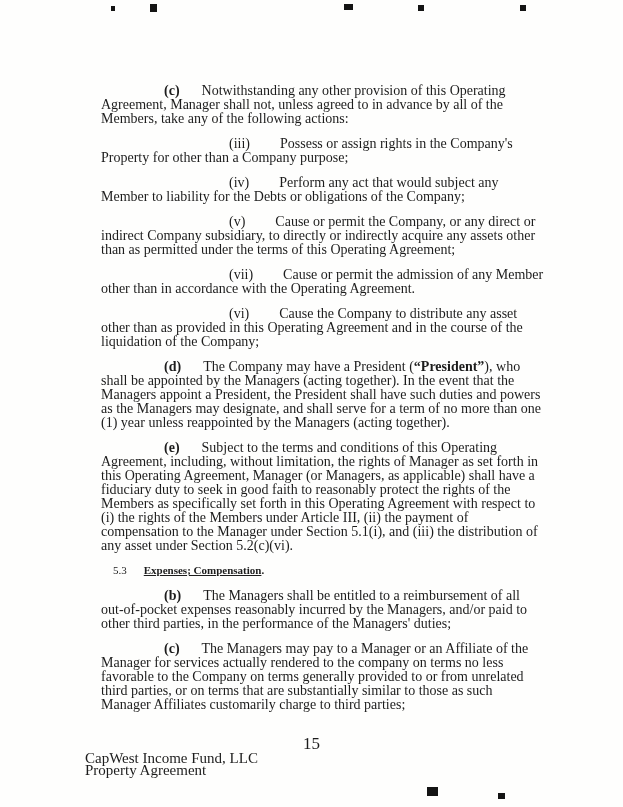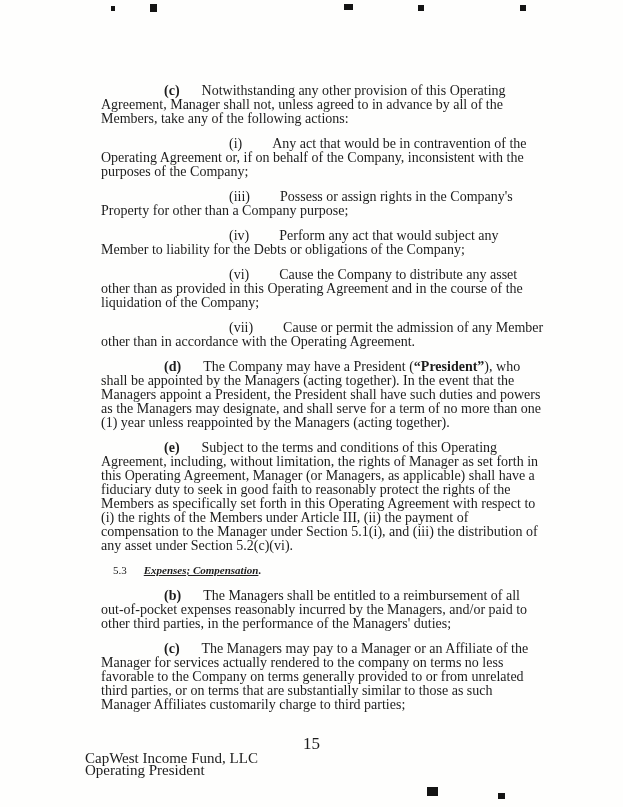--- a/index.html
+++ b/index.html
@@ -30,21 +30,21 @@
   .tab1 { display:inline-block; width:22px; }
   .tab2 { display:inline-block; width:30px; }
   .tabh { display:inline-block; width:17px; }
   p.heading {
     margin:2px 0 12px 0;
     font-size:11px;
     line-height:13px;
     text-indent:28px;
   }
   .hnum { font-weight:normal; }
-  .htitle { font-weight:bold; text-decoration:underline;font-style:italic; }
+  .htitle { font-weight:bold; text-decoration:underline; }
   .hperiod { font-weight:bold; }
   .pageno {
     position:absolute;
     top:734px; left:0; right:0;
     text-align:center;
     font-size:17px;
     color:#1c1c1c;
   }
   .footer {
     position:absolute;
@@ -75,45 +75,45 @@
   <div class="artifact a3"></div>
   <div class="artifact a4"></div>
   <div class="artifact a5"></div>
   <div class="artifact a6"></div>
   <div class="artifact a7"></div>
 
   <div class="content">
 
     <p class="para"><span class="lbl-b">(c)</span><span class="tab1"></span><span>Notwithstanding any other provision of this Operating Agreement, Manager shall not, unless agreed to in advance by all of the Members, take any of the following actions:</span></p>
 
-    <p class="para lvl2"><span class="lbl-n">(i)</span><span class="tab2"></span><span>Any act that would be in contravention of the Operating Agreement or, if on behalf of the Company, inconsistent with the purposes of the Company;</span></p>
 
 
     <p class="para lvl2"><span class="lbl-n">(iii)</span><span class="tab2"></span><span>Possess or assign rights in the Company's Property for other than a Company purpose;</span></p>
 
     <p class="para lvl2"><span class="lbl-n">(iv)</span><span class="tab2"></span><span>Perform any act that would subject any Member to liability for the Debts or obligations of the Company;</span></p>
 
+    <p class="para lvl2"><span class="lbl-n">(v)</span><span class="tab2"></span><span>Cause or permit the Company, or any direct or indirect Company subsidiary, to directly or indirectly acquire any assets other than as permitted under the terms of this Operating Agreement;</span></p>
+
+    <p class="para lvl2"><span class="lbl-n">(vii)</span><span class="tab2"></span><span>Cause or permit the admission of any Member other than in accordance with the Operating Agreement.</span></p>
 
     <p class="para lvl2"><span class="lbl-n">(vi)</span><span class="tab2"></span><span>Cause the Company to distribute any asset other than as provided in this Operating Agreement and in the course of the liquidation of the Company;</span></p>
-
-    <p class="para lvl2"><span class="lbl-n">(vii)</span><span class="tab2"></span><span>Cause or permit the admission of any Member other than in accordance with the Operating Agreement.</span></p>
 
     <p class="para"><span class="lbl-b">(d)</span><span class="tab1"></span><span>The Company may have a President (</span><span class="lbl-b">“President”</span><span>), who shall be appointed by the Managers (acting together). In the event that the Managers appoint a President, the President shall have such duties and powers as the Managers may designate, and shall serve for a term of no more than one (1) year unless reappointed by the Managers (acting together).</span></p>
 
     <p class="para"><span class="lbl-b">(e)</span><span class="tab1"></span><span>Subject to the terms and conditions of this Operating Agreement, including, without limitation, the rights of Manager as set forth in this Operating Agreement, Manager (or Managers, as applicable) shall have a fiduciary duty to seek in good faith to reasonably protect the rights of the Members as specifically set forth in this Operating Agreement with respect to (i) the rights of the Members under Article III, (ii) the payment of compensation to the Manager under Section 5.1(i), and (iii) the distribution of any asset under Section 5.2(c)(vi).</span></p>
 
     <p class="heading"><span class="hnum">5.3</span><span class="tabh"></span><span class="htitle">Expenses; Compensation</span><span class="hperiod">.</span></p>
 
 
     <p class="para"><span class="lbl-b">(b)</span><span class="tab1"></span><span>The Managers shall be entitled to a reimbursement of all out-of-pocket expenses reasonably incurred by the Managers, and/or paid to other third parties, in the performance of the Managers' duties;</span></p>
 
     <p class="para"><span class="lbl-b">(c)</span><span class="tab1"></span><span>The Managers may pay to a Manager or an Affiliate of the Manager for services actually rendered to the company on terms no less favorable to the Company on terms generally provided to or from unrelated third parties, or on terms that are substantially similar to those as such Manager Affiliates customarily charge to third parties;</span></p>
 
   </div>
 
   <div class="pageno">15</div>
 
   <div class="footer">
     <div>CapWest Income Fund, LLC</div>
-    <div>Operating President</div>
+    <div>Property Agreement</div>
   </div>
 
 </div>
 
 </body></html>

